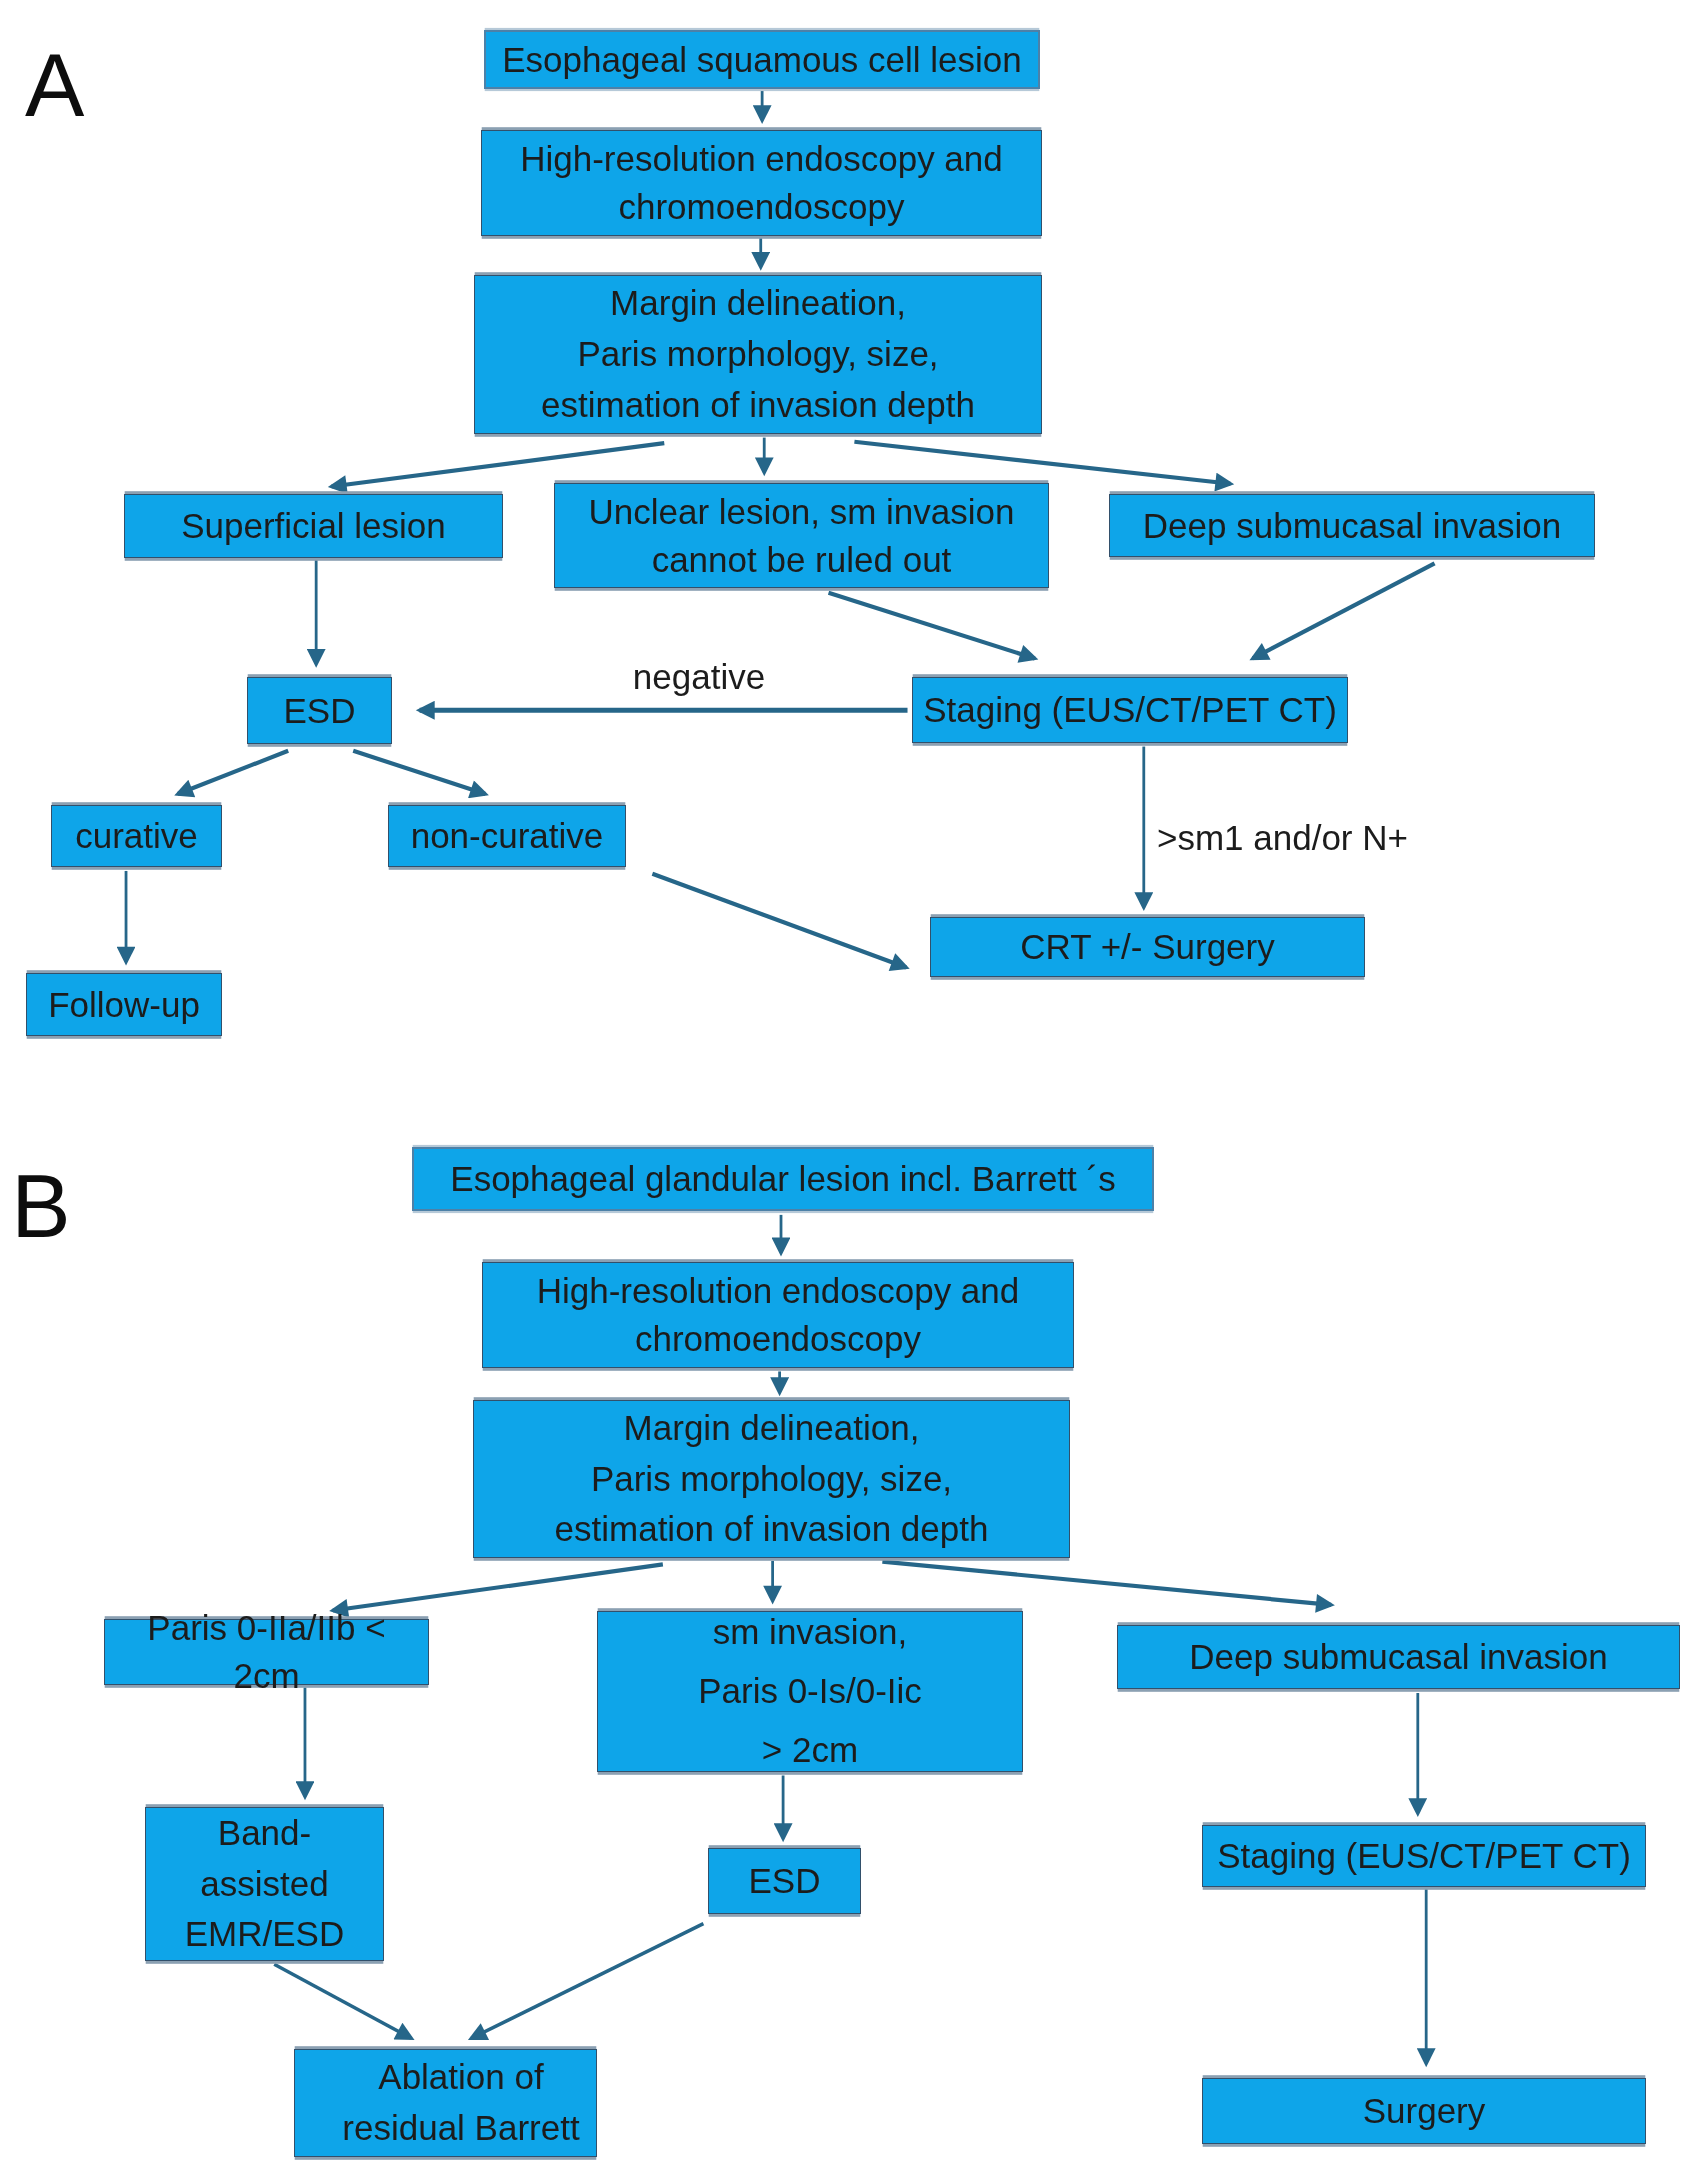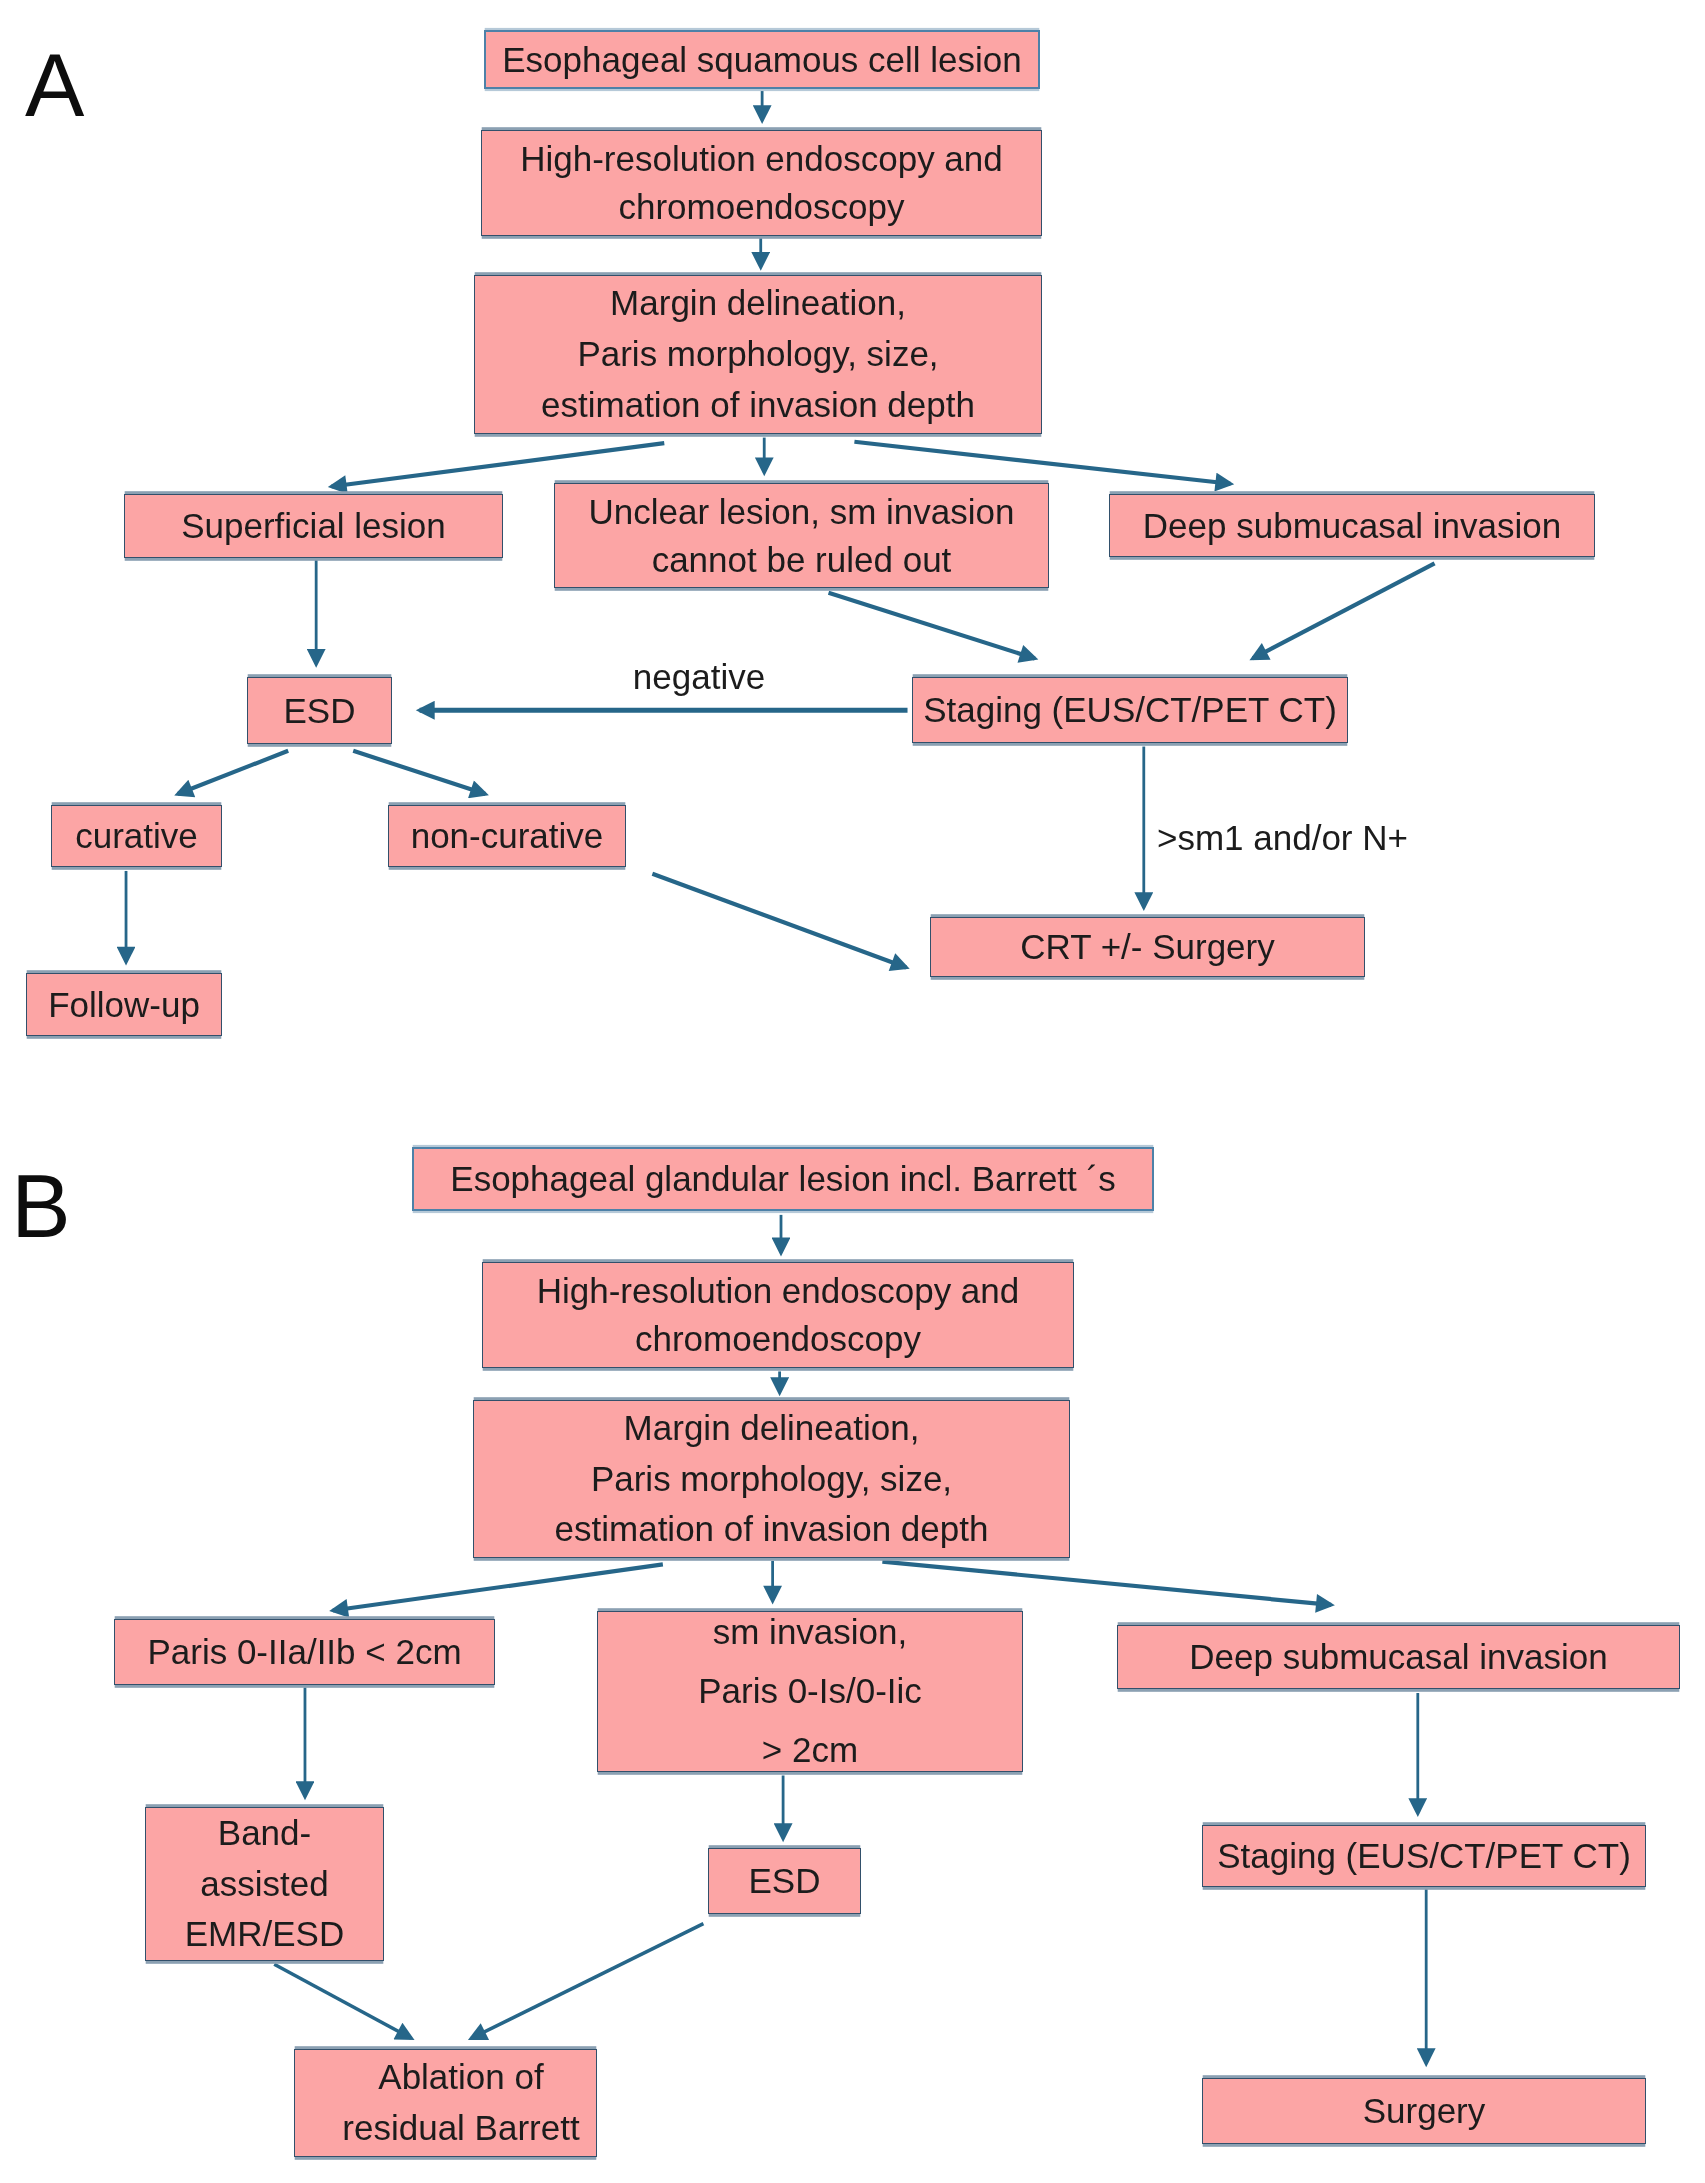--- a/index.html
+++ b/index.html
@@ -33,21 +33,21 @@
   #edges .w7{stroke-width:7px;}
   #ah path{fill:var(--arrow);}
   .node{
     position:absolute;
     box-sizing:border-box;
     display:flex;
     align-items:center;
     justify-content:center;
     text-align:center;
     white-space:pre-line;
-    background:#fca5a5;
+    background:#0ea5e9;
     border:1.4px solid var(--box-border);
     box-shadow:0 3.5px 0 -0.7px var(--box-accent), 0 -3.5px 0 -0.7px var(--box-accent);
     font-size:35px;
     line-height:1.36;
     padding:2.8px 7px;
   }
   .node.blue{
     border:2.1px solid var(--blue-box-border);
     box-shadow:0 2.8px 0 -0.7px var(--blue-box-accent), 0 -2.8px 0 -0.7px var(--blue-box-accent);
   }
@@ -135,21 +135,21 @@
 
   <div class="panel-letter" style="left:11.2px;top:1162px;">B</div>
 
   <div class="node blue" style="left:412px;top:1147px;width:742px;height:64px;">Esophageal glandular lesion incl. Barrett ´s</div>
   <div class="node" style="left:482px;top:1262px;width:592px;height:106px;">High-resolution endoscopy and
 chromoendoscopy</div>
   <div class="node lh-md" style="left:473px;top:1400px;width:597px;height:158px;">Margin delineation,
 Paris morphology, size,
 estimation of invasion depth</div>
 
-  <div class="node" style="left:114px;top:1619px;width:381px;height:66px;">Paris 0-IIa/IIb &lt; 2cm</div>
+  <div class="node" style="left:104px;top:1619px;width:325px;height:66px;">Paris 0-IIa/IIb &lt; 2cm</div>
   <div class="node lh-lg" style="left:597px;top:1611px;width:426px;height:161px;">sm invasion,
 Paris 0-Is/0-Iic
 &gt; 2cm</div>
   <div class="node" style="left:1117px;top:1625px;width:563px;height:64px;">Deep submucasal invasion</div>
 
   <div class="node lh-md" style="left:145px;top:1807px;width:239px;height:154px;">Band-
 assisted
 EMR/ESD</div>
   <div class="node" style="left:708px;top:1848px;width:153px;height:66px;">ESD</div>
   <div class="node" style="left:1202px;top:1825px;width:444px;height:62px;">Staging (EUS/CT/PET CT)</div>

